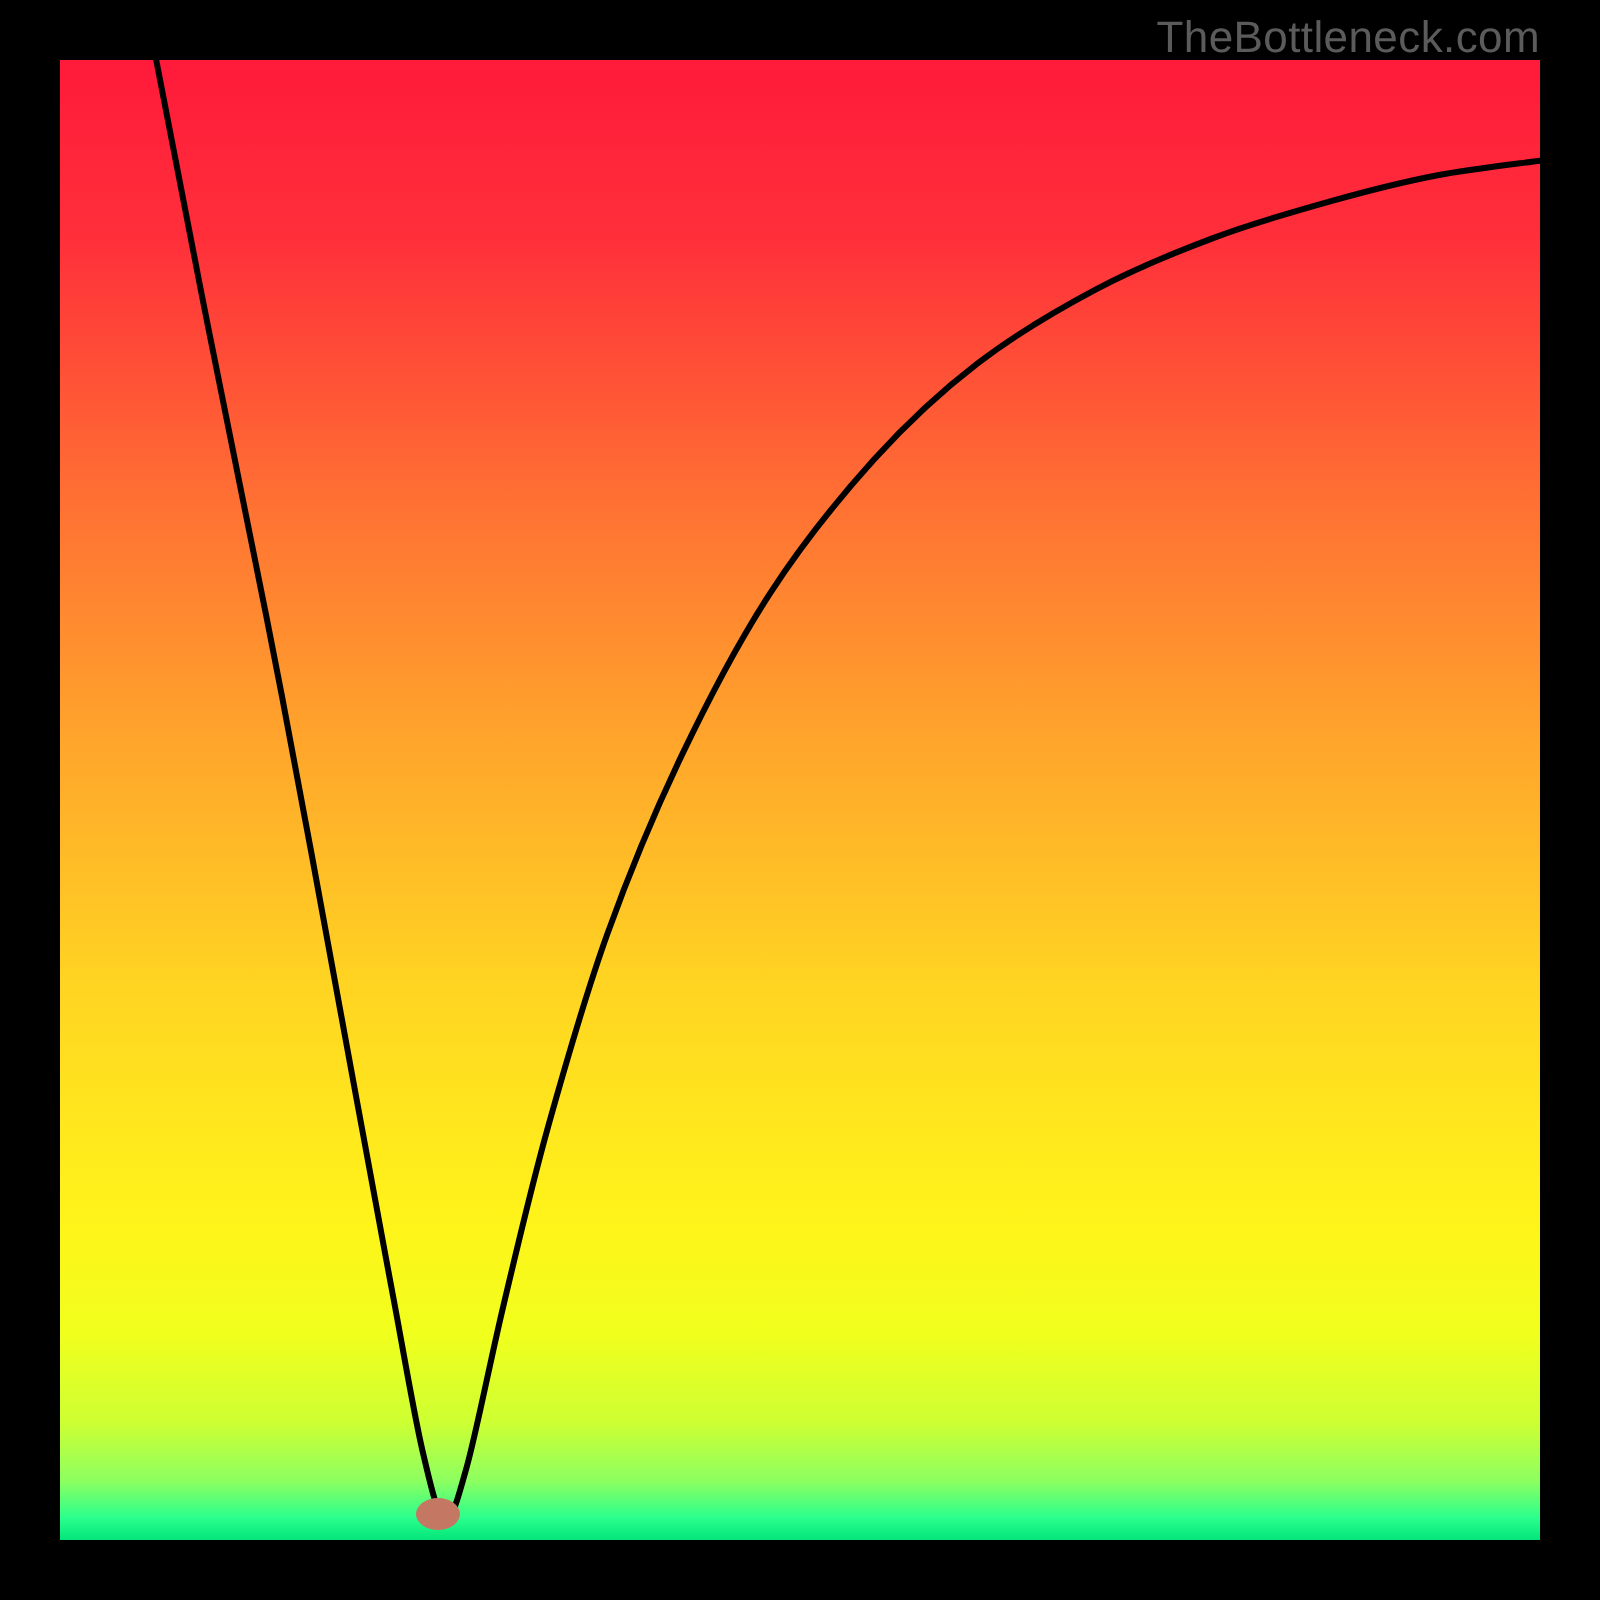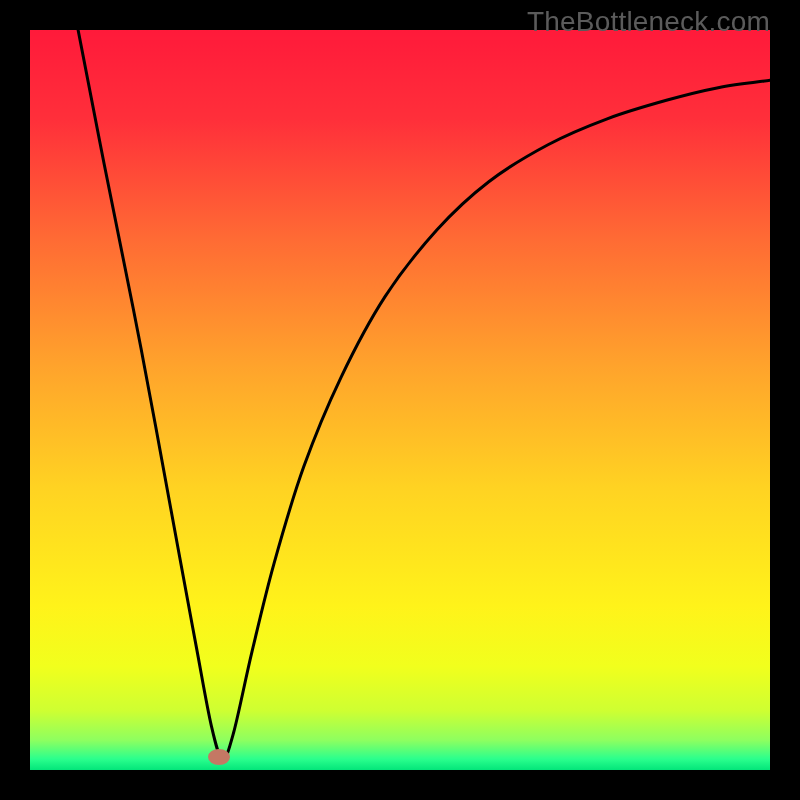--- a/index.html
+++ b/index.html
@@ -32,21 +32,21 @@
     top: 0;
     left: 0;
     width: 100%;
     height: 100%;
   }
   .watermark {
     position: absolute;
     top: 6px;
     right: 30px;
     color: #5b5b5b;
-    font-size: 28px;
+    font-size: 22px;
     font-weight: 500;
     letter-spacing: 0.2px;
   }
   .curve {
     position: absolute;
     top: 0;
     left: 0;
     width: 100%;
     height: 100%;
   }

